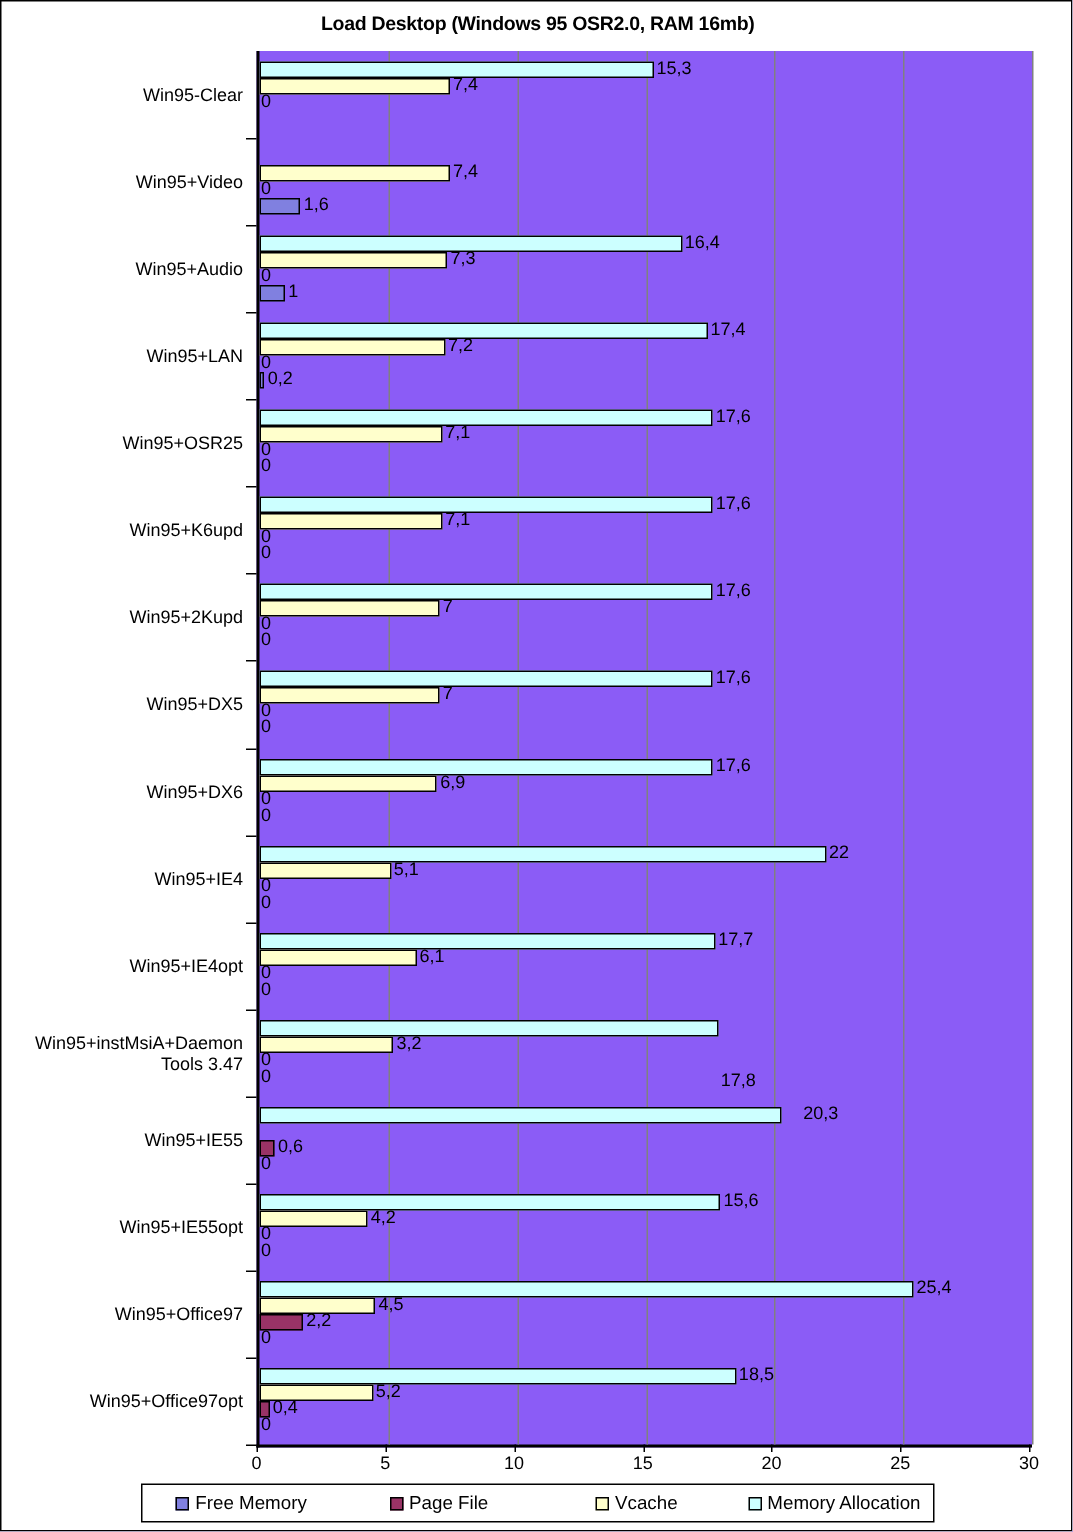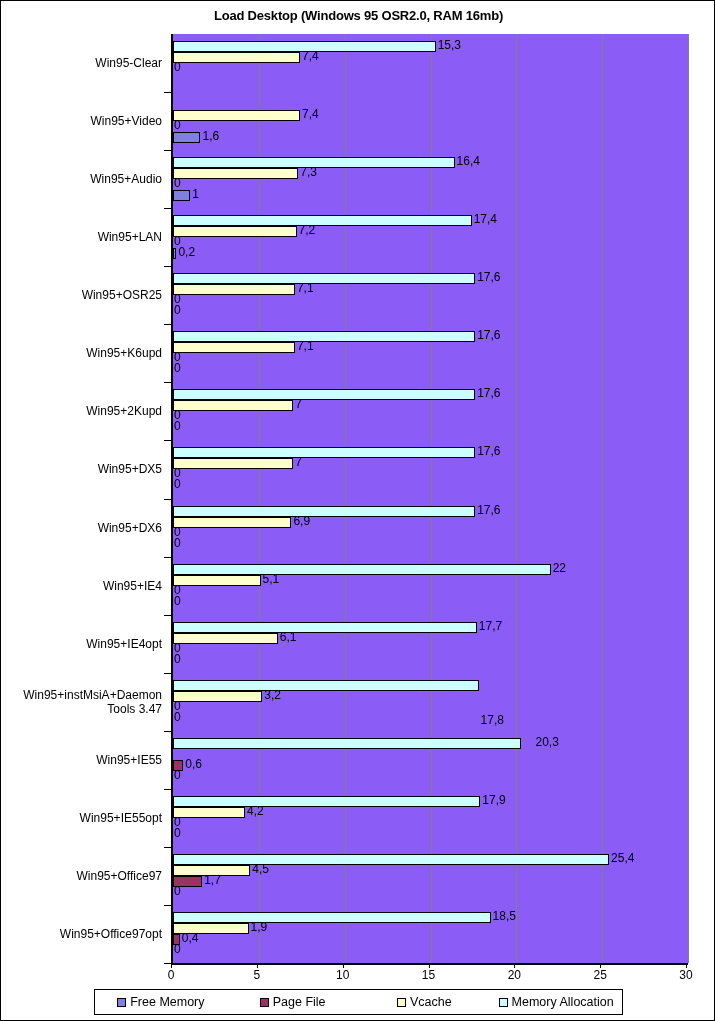--- a/index.html
+++ b/index.html
@@ -387,21 +387,21 @@
           <div class="bar-label" style="left: 12.3px;">0,6</div>
         </div>
         <div class="bar-slot" style="top: 40.0312px; width: 515px;">
           <div class="bar zero" title="Free Memory: 0" style="background: rgb(128, 128, 224);"></div>
           <div class="bar-label" style="left: 1px;">0</div>
         </div>
       </div>
       <div class="cat-row" style="top: 754.812px; height: 58.0625px;">
         <div class="bar-slot" style="top: 7.03125px; width: 515px;">
           <div class="bar" title="Memory Allocation: 17,9" style="background: rgb(204, 255, 255); width: 307.283px;"></div>
-          <div class="bar-label" style="left: 309.283px;">17,9</div>
+          <div class="bar-label" style="left: 309.283px;">15,6</div>
         </div>
         <div class="bar-slot" style="top: 18.0312px; width: 515px;">
           <div class="bar" title="Vcache: 4,2" style="background: rgb(255, 255, 204); width: 72.1px;"></div>
           <div class="bar-label" style="left: 74.1px;">4,2</div>
         </div>
         <div class="bar-slot" style="top: 29.0312px; width: 515px;">
           <div class="bar zero" title="Page File: 0" style="background: rgb(153, 51, 102);"></div>
           <div class="bar-label" style="left: 1px;">0</div>
         </div>
         <div class="bar-slot" style="top: 40.0312px; width: 515px;">
@@ -413,35 +413,35 @@
         <div class="bar-slot" style="top: 7.03125px; width: 515px;">
           <div class="bar" title="Memory Allocation: 25,4" style="background: rgb(204, 255, 255); width: 436.033px;"></div>
           <div class="bar-label" style="left: 438.033px;">25,4</div>
         </div>
         <div class="bar-slot" style="top: 18.0312px; width: 515px;">
           <div class="bar" title="Vcache: 4,5" style="background: rgb(255, 255, 204); width: 77.25px;"></div>
           <div class="bar-label" style="left: 79.25px;">4,5</div>
         </div>
         <div class="bar-slot" style="top: 29.0312px; width: 515px;">
           <div class="bar" title="Page File: 1,7" style="background: rgb(153, 51, 102); width: 29.1833px;"></div>
-          <div class="bar-label" style="left: 31.1833px;">1,7</div>
+          <div class="bar-label" style="left: 31.1833px;">2,2</div>
         </div>
         <div class="bar-slot" style="top: 40.0312px; width: 515px;">
           <div class="bar zero" title="Free Memory: 0" style="background: rgb(128, 128, 224);"></div>
           <div class="bar-label" style="left: 1px;">0</div>
         </div>
       </div>
       <div class="cat-row" style="top: 870.938px; height: 58.0625px;">
         <div class="bar-slot" style="top: 7.03125px; width: 515px;">
           <div class="bar" title="Memory Allocation: 18,5" style="background: rgb(204, 255, 255); width: 317.583px;"></div>
           <div class="bar-label" style="left: 319.583px;">18,5</div>
         </div>
         <div class="bar-slot" style="top: 18.0312px; width: 515px;">
           <div class="bar" title="Vcache: 4,4" style="background: rgb(255, 255, 204); width: 75.5333px;"></div>
-          <div class="bar-label" style="left: 77.5333px;">1,9</div>
+          <div class="bar-label" style="left: 77.5333px;">5,2</div>
         </div>
         <div class="bar-slot" style="top: 29.0312px; width: 515px;">
           <div class="bar" title="Page File: 0,4" style="background: rgb(153, 51, 102); width: 6.86667px;"></div>
           <div class="bar-label" style="left: 8.86667px;">0,4</div>
         </div>
         <div class="bar-slot" style="top: 40.0312px; width: 515px;">
           <div class="bar zero" title="Free Memory: 0" style="background: rgb(128, 128, 224);"></div>
           <div class="bar-label" style="left: 1px;">0</div>
         </div>
       </div>

